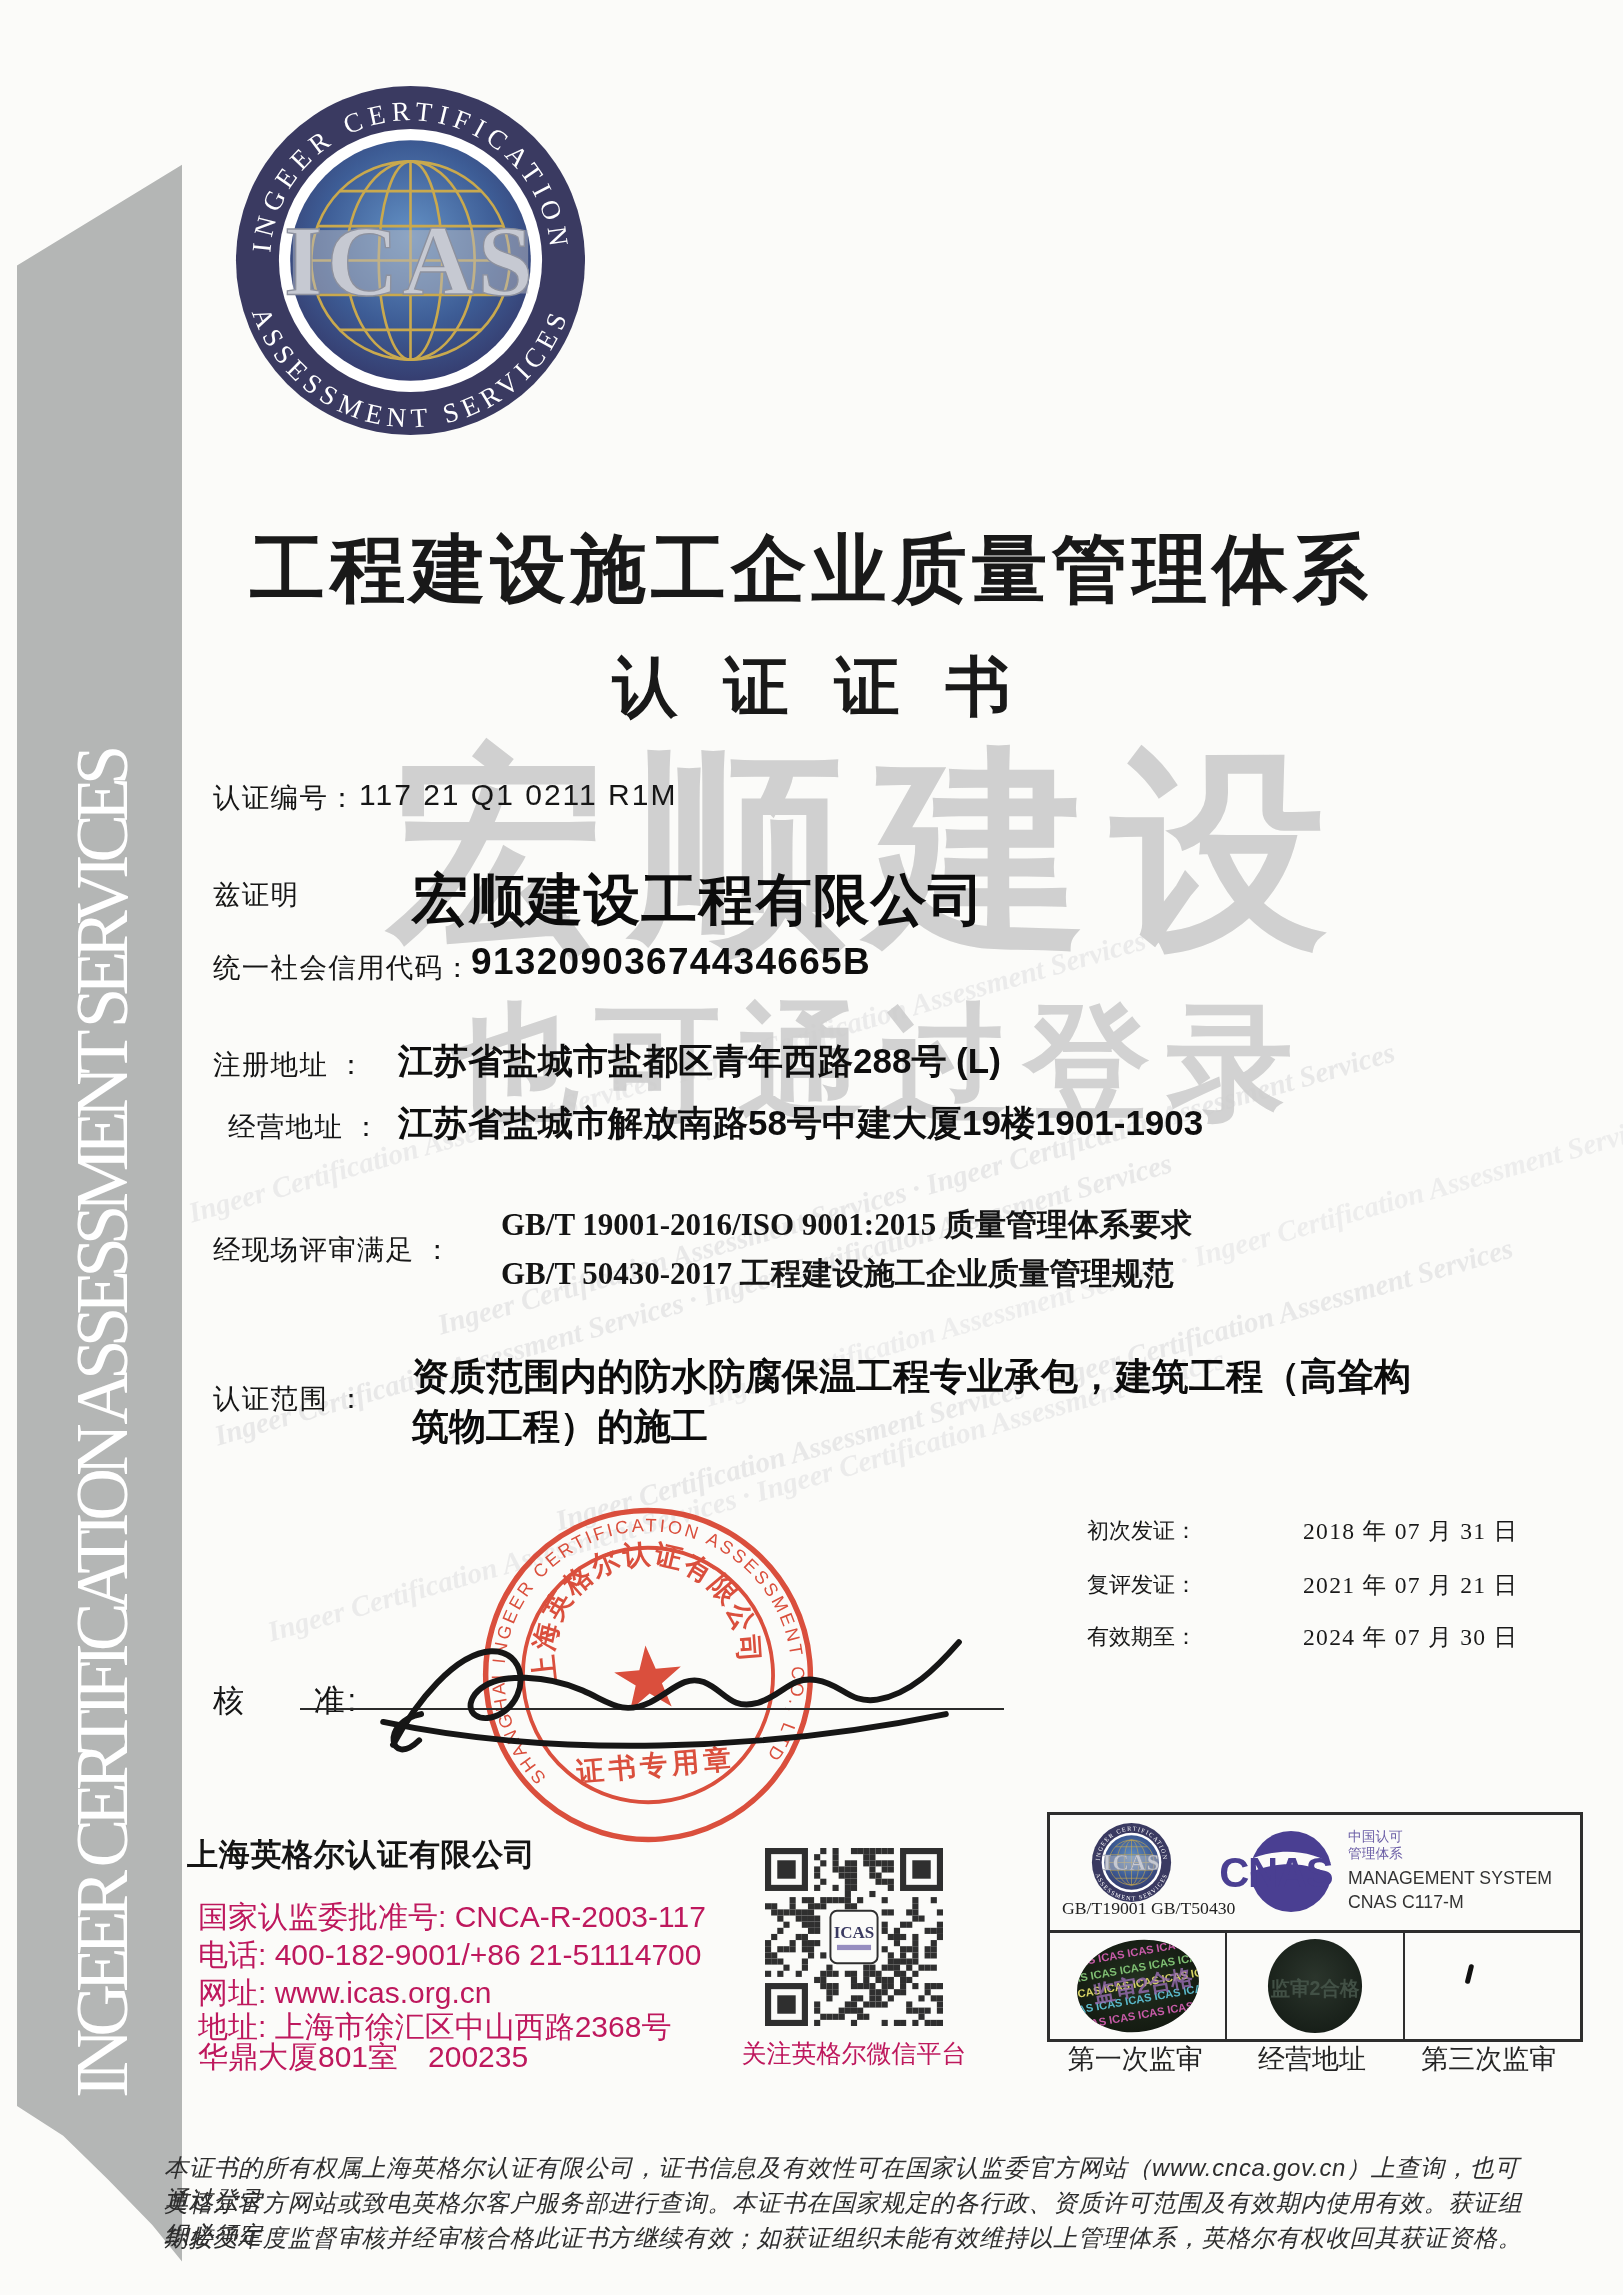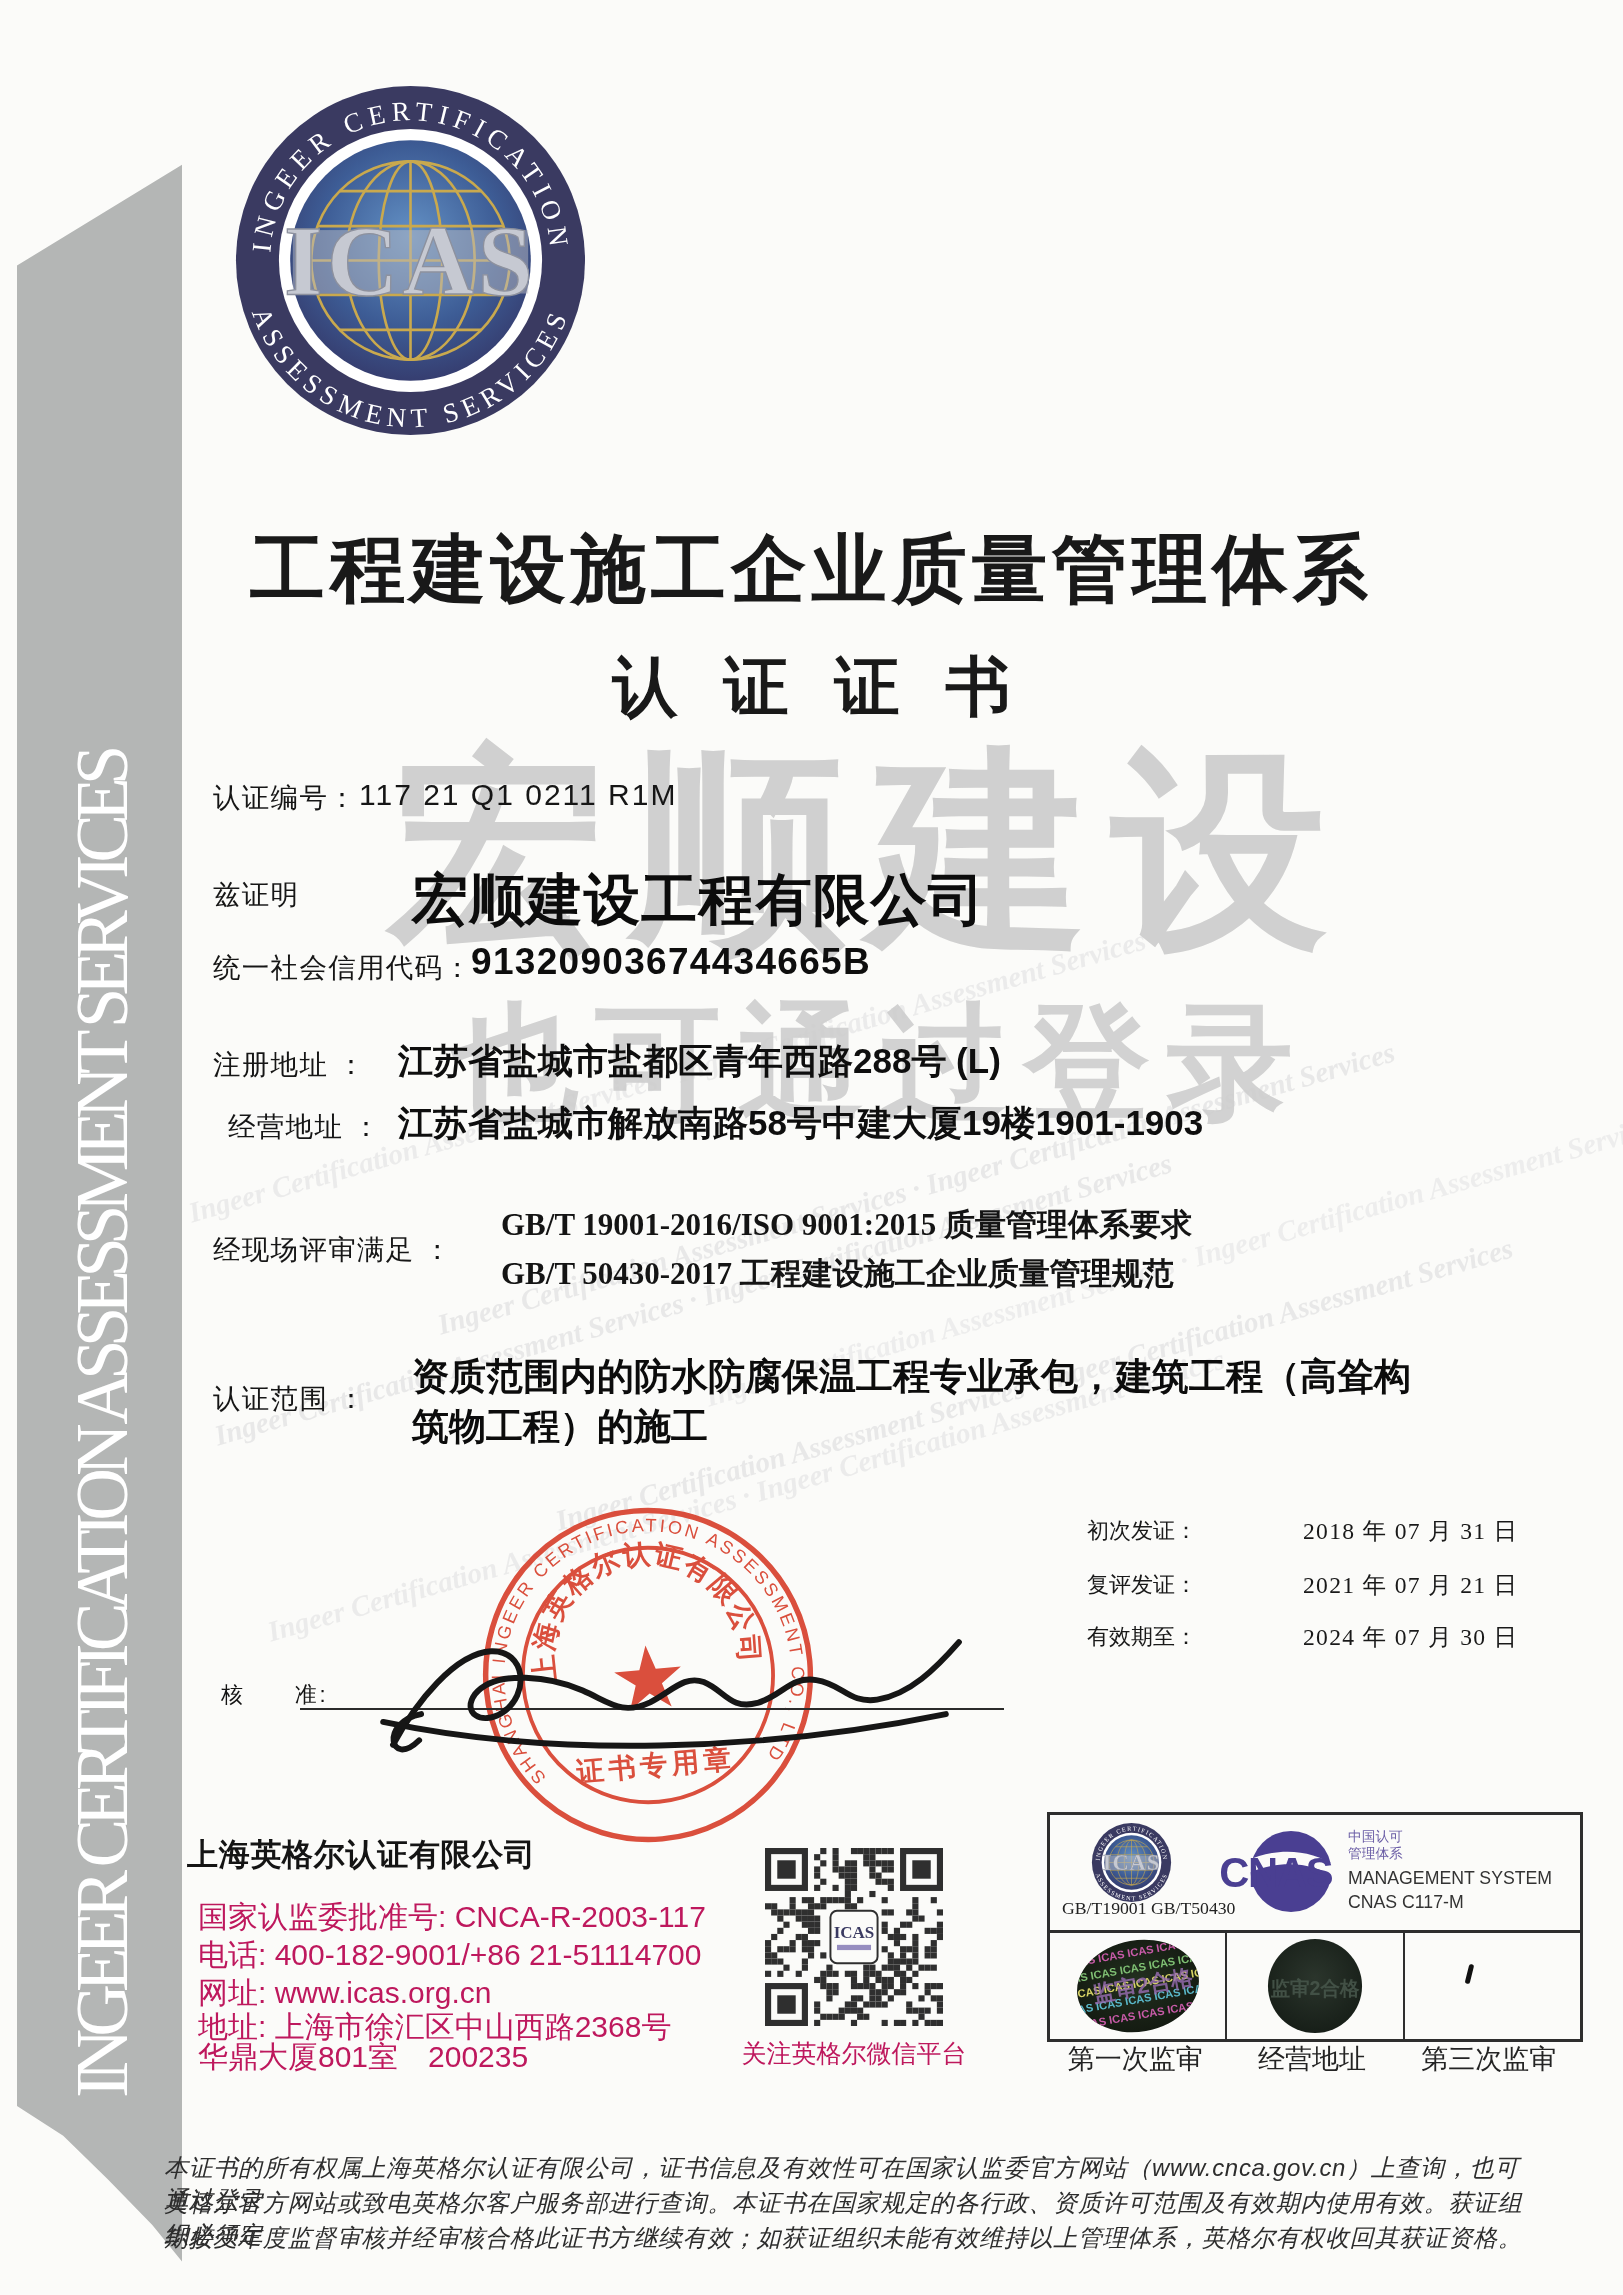--- a/index.html
+++ b/index.html
@@ -31,21 +31,21 @@
   .credit{font-size:37px;font-weight:700;letter-spacing:1.3px;color:#0e0e0e;}
   .addr{font-size:35px;font-weight:700;color:#0e0e0e;}
   .std{font-size:31px;font-weight:600;color:#141414;font-family:Liberation Serif, serif;}
   .scope{font-size:37px;font-weight:800;color:#0c0c0c;}
 
   
   .drow{font-size:22px;color:#191919;}
   .drow .dv{font-family:"Liberation Serif",serif;font-size:23.6px;letter-spacing:1.3px;}
 
   
-  .approve{left:221px;top:1680px;font-size:22px;letter-spacing:2.6px;color:#141414;}
+  .approve{left:213px;top:1680px;font-size:31px;letter-spacing:2.6px;color:#141414;}
   .sigline{left:300px;top:1708px;width:704px;border-top:2px solid #2b2b2b;height:0;}
 
   
   .iss-name{left:187px;top:1834px;font-size:31px;font-weight:800;color:#141414;letter-spacing:0.7px;}
   .iss-line{left:198px;font-size:30px;color:#be185d;}
 
   
   .qr{left:765px;top:1848px;width:178px;height:178px;}
   .qr-cap{left:733px;top:2037px;width:242px;text-align:center;font-size:25px;color:#be185d;}
 

